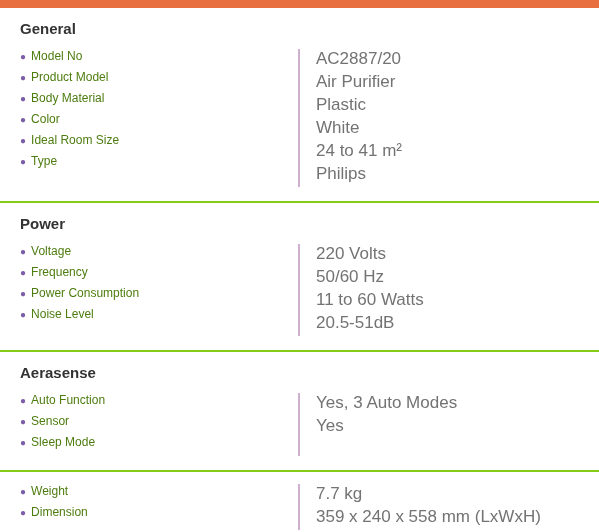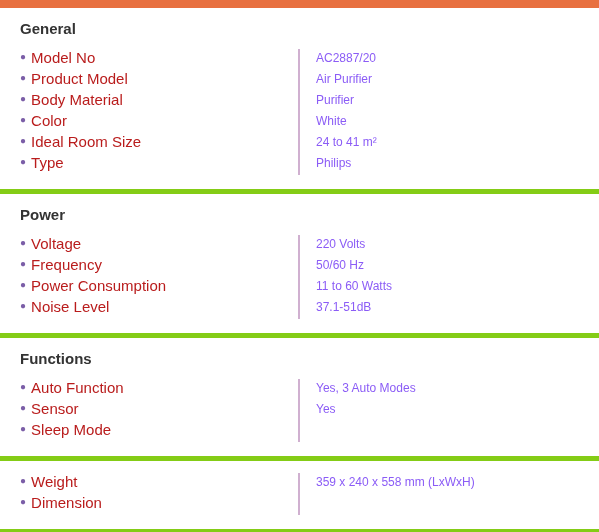--- a/index.html
+++ b/index.html
@@ -18,21 +18,21 @@
       overflow-x: hidden;
     }
 
     .page-container {
       width: 599px;
       background: #fff;
     }
 
     .section {
       padding: 12px 16px 14px 20px;
-      border-bottom: 5px solid #84cc16;
+      border-bottom: 2px solid #84cc16;
       background: #fff;
     }
 
     .section-header {
       font-size: 15px;
       font-weight: bold;
       color: #333;
       margin-bottom: 8px;
       padding-bottom: 4px;
     }
@@ -63,27 +63,27 @@
 
     .bullet {
       color: #7b5ea7;
       margin-right: 5px;
       font-size: 10px;
       margin-top: 2px;
       flex-shrink: 0;
     }
 
     .label {
-      color: #b91c1c;
-      font-size: 15px;
+      color: #4d7c0f;
+      font-size: 12px;
     }
 
     .value {
-      color: #8b5cf6;
-      font-size: 12px;
+      color: #737373;
+      font-size: 17px;
       margin-bottom: 3px;
     }
 
     .right-col .value {
       margin-bottom: 3px;
       min-height: 18px;
       display: flex;
       align-items: center;
     }
 
@@ -125,21 +125,21 @@
               <span class="label">Ideal Room Size</span>
             </div>
             <div class="row">
               <span class="bullet">●</span>
               <span class="label">Type</span>
             </div>
           </div>
           <div class="right-col">
             <div class="value">AC2887/20</div>
             <div class="value">Air Purifier</div>
-            <div class="value">Purifier</div>
+            <div class="value">Plastic</div>
             <div class="value">White</div>
             <div class="value">24 to 41 m²</div>
             <div class="value">Philips</div>
           </div>
         </div>
       </div>
       <div class="section">
         <div class="section-header">Power</div>
         <div class="section-content">
           <div class="left-col">
@@ -157,26 +157,26 @@
             </div>
             <div class="row">
               <span class="bullet">●</span>
               <span class="label">Noise Level</span>
             </div>
           </div>
           <div class="right-col">
             <div class="value">220 Volts</div>
             <div class="value">50/60 Hz</div>
             <div class="value">11 to 60 Watts</div>
-            <div class="value">37.1-51dB</div>
-          </div>
-        </div>
-      </div>
-      <div class="section">
-        <div class="section-header">Functions</div>
+            <div class="value">20.5-51dB</div>
+          </div>
+        </div>
+      </div>
+      <div class="section">
+        <div class="section-header">Aerasense</div>
         <div class="section-content">
           <div class="left-col">
             <div class="row">
               <span class="bullet">●</span>
               <span class="label">Auto Function</span>
             </div>
             <div class="row">
               <span class="bullet">●</span>
               <span class="label">Sensor</span>
             </div>
@@ -197,18 +197,19 @@
             <div class="row">
               <span class="bullet">●</span>
               <span class="label">Weight</span>
             </div>
             <div class="row">
               <span class="bullet">●</span>
               <span class="label">Dimension</span>
             </div>
           </div>
           <div class="right-col">
+            <div class="value">7.7 kg</div>
             <div class="value">359 x 240 x 558 mm (LxWxH)</div>
           </div>
         </div>
       </div>
     </div>
 </div>
 
 </body></html>

